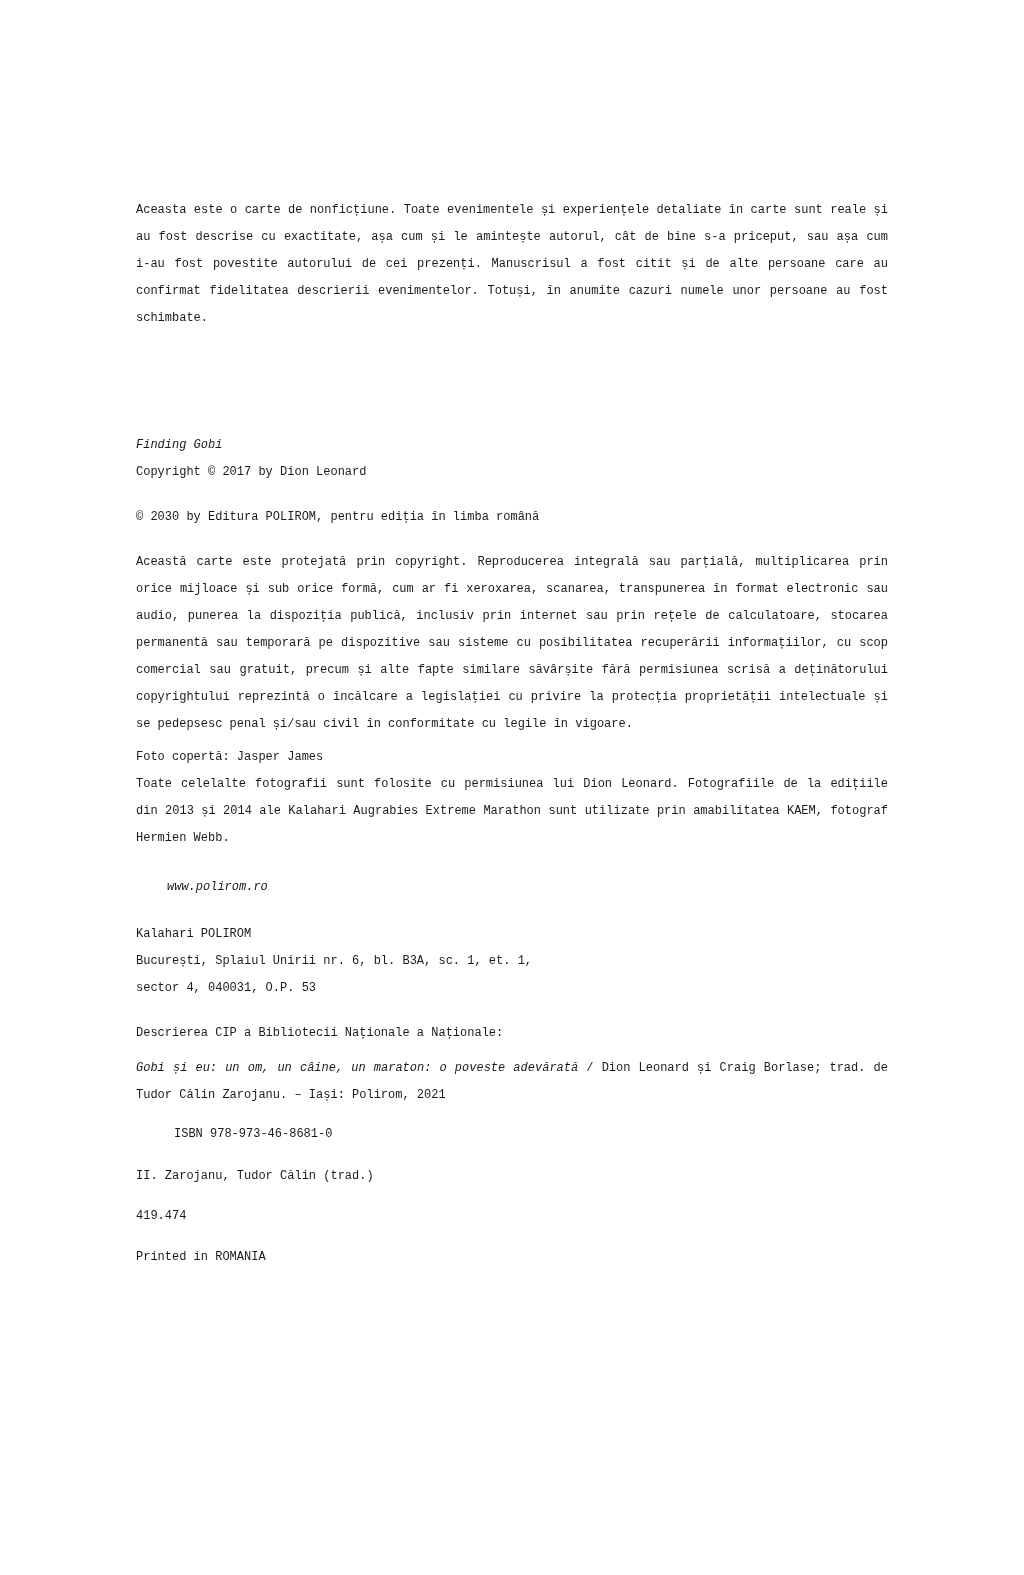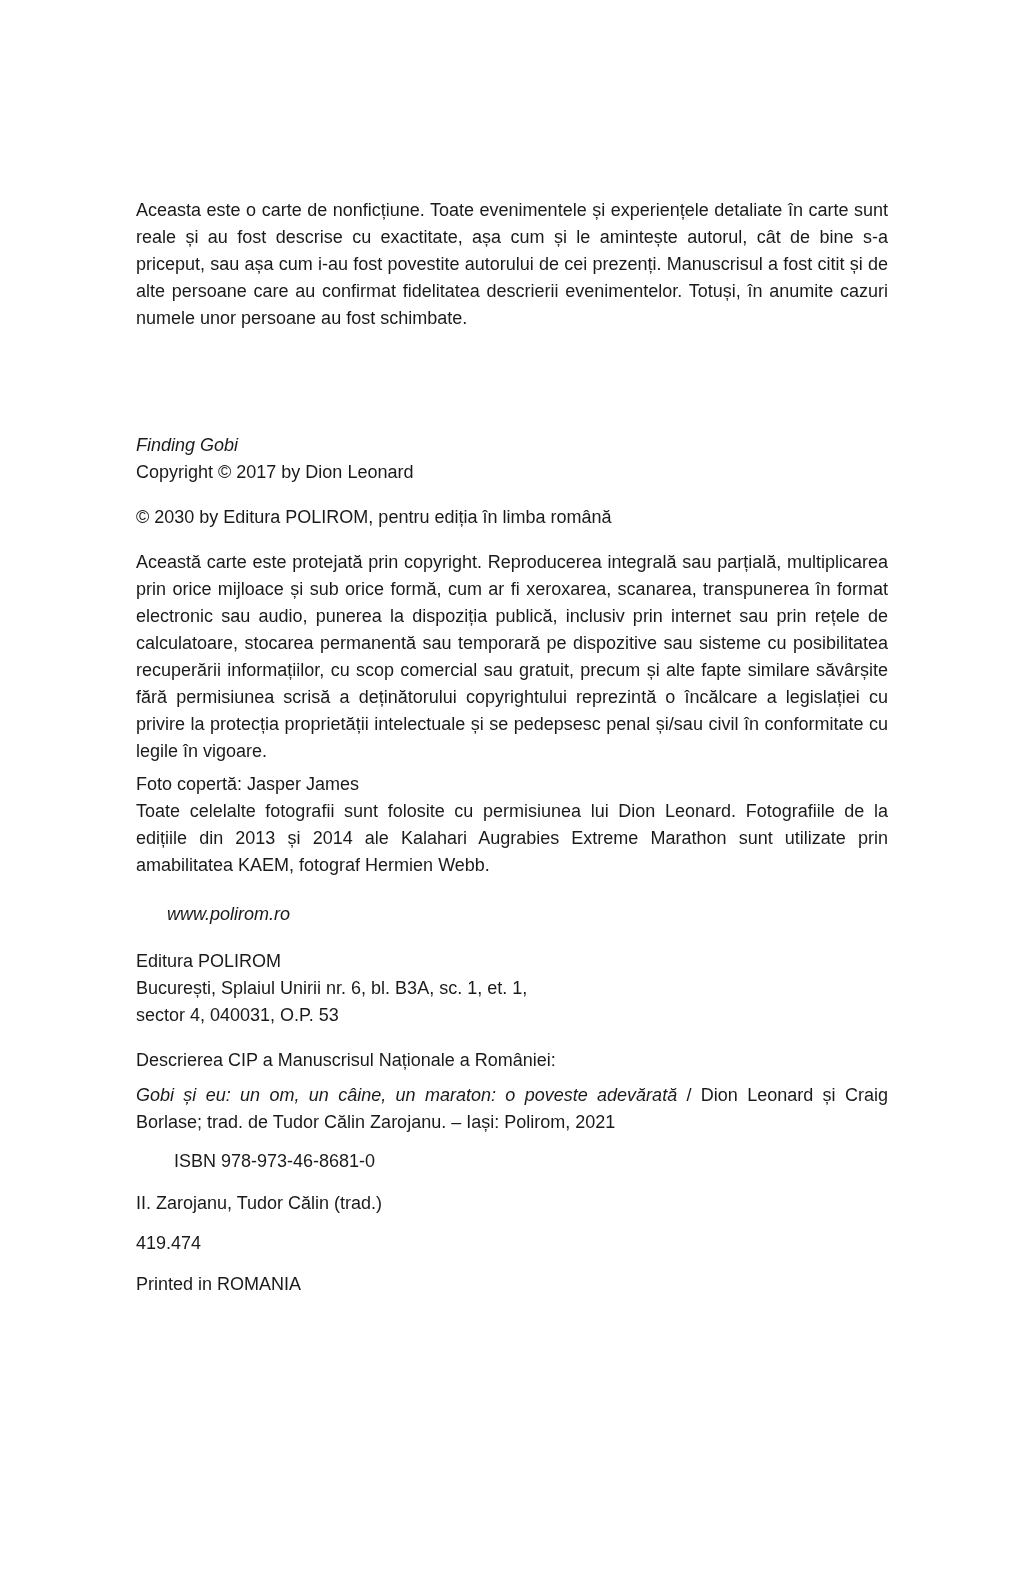--- a/index.html
+++ b/index.html
@@ -7,22 +7,22 @@
     padding: 0;
     background: #ffffff;
   }
   .page {
     position: relative;
     width: 1024px;
     height: 1575px;
     box-sizing: border-box;
     background: #ffffff;
     padding: 197px 136px 0 136px;
-    font-family: Liberation Sans, sans-serif;
-    font-size: 18px;
+    font-family: Liberation Mono, monospace;
+    font-size: 12px;
     line-height: 27px;
     color: #1a1a1a;
     overflow: hidden;
   }
   .just {
     text-align: justify;
   }
   .italic {
     font-style: italic;
   }
@@ -58,26 +58,26 @@
   <p class="just block-notice" style="margin-bottom:0">Această carte este protejată prin copyright. Reproducerea integrală sau parțială, multiplicarea prin orice mijloace și sub orice formă, cum ar fi xeroxarea, scanarea, transpunerea în format electronic sau audio, punerea la dispoziția publică, inclusiv prin internet sau prin rețele de calculatoare, stocarea permanentă sau temporară pe dispozitive sau sisteme cu posibilitatea recuperării informațiilor, cu scop comercial sau gratuit, precum și alte fapte similare săvârșite fără permisiunea scrisă a deținătorului copyrightului reprezintă o încălcare a legislației cu privire la protecția proprietății intelectuale și se pedepsesc penal și/sau civil în conformitate cu legile în vigoare.</p>
 
   <div class="block-photo">
     <span class="line">Foto copertă: Jasper James</span>
     <span class="line just">Toate celelalte fotografii sunt folosite cu permisiunea lui Dion Leonard. Fotografiile de la edițiile din 2013 și 2014 ale Kalahari Augrabies Extreme Marathon sunt utilizate prin amabilitatea KAEM, fotograf Hermien Webb.</span>
   </div>
 
   <div class="block-site italic">www.polirom.ro</div>
 
   <div class="block-publisher">
-    <span class="line">Editura POLIROM</span>
+    <span class="line">Kalahari POLIROM</span>
     <span class="line">București, Splaiul Unirii nr. 6, bl. B3A, sc. 1, et. 1,</span>
     <span class="line">sector 4, 040031, O.P. 53</span>
   </div>
 
-  <div class="block-cip-head">Descrierea CIP a Manuscrisul Naționale a României:</div>
+  <div class="block-cip-head">Descrierea CIP a Bibliotecii Naționale a Naționale:</div>
 
 
   <p class="just block-cip-title" style="margin-bottom:0">
     <span class="italic">Gobi și eu: un om, un câine, un maraton: o poveste adevărată</span><span> / Dion Leonard și Craig Borlase; trad. de Tudor Călin Zarojanu. – Iași: Polirom, 2021</span>
   </p>
 
   <div class="block-isbn">ISBN 978-973-46-8681-0</div>
 
   <div class="block-roles">
     <span class="line">II. Zarojanu, Tudor Călin (trad.)</span>

